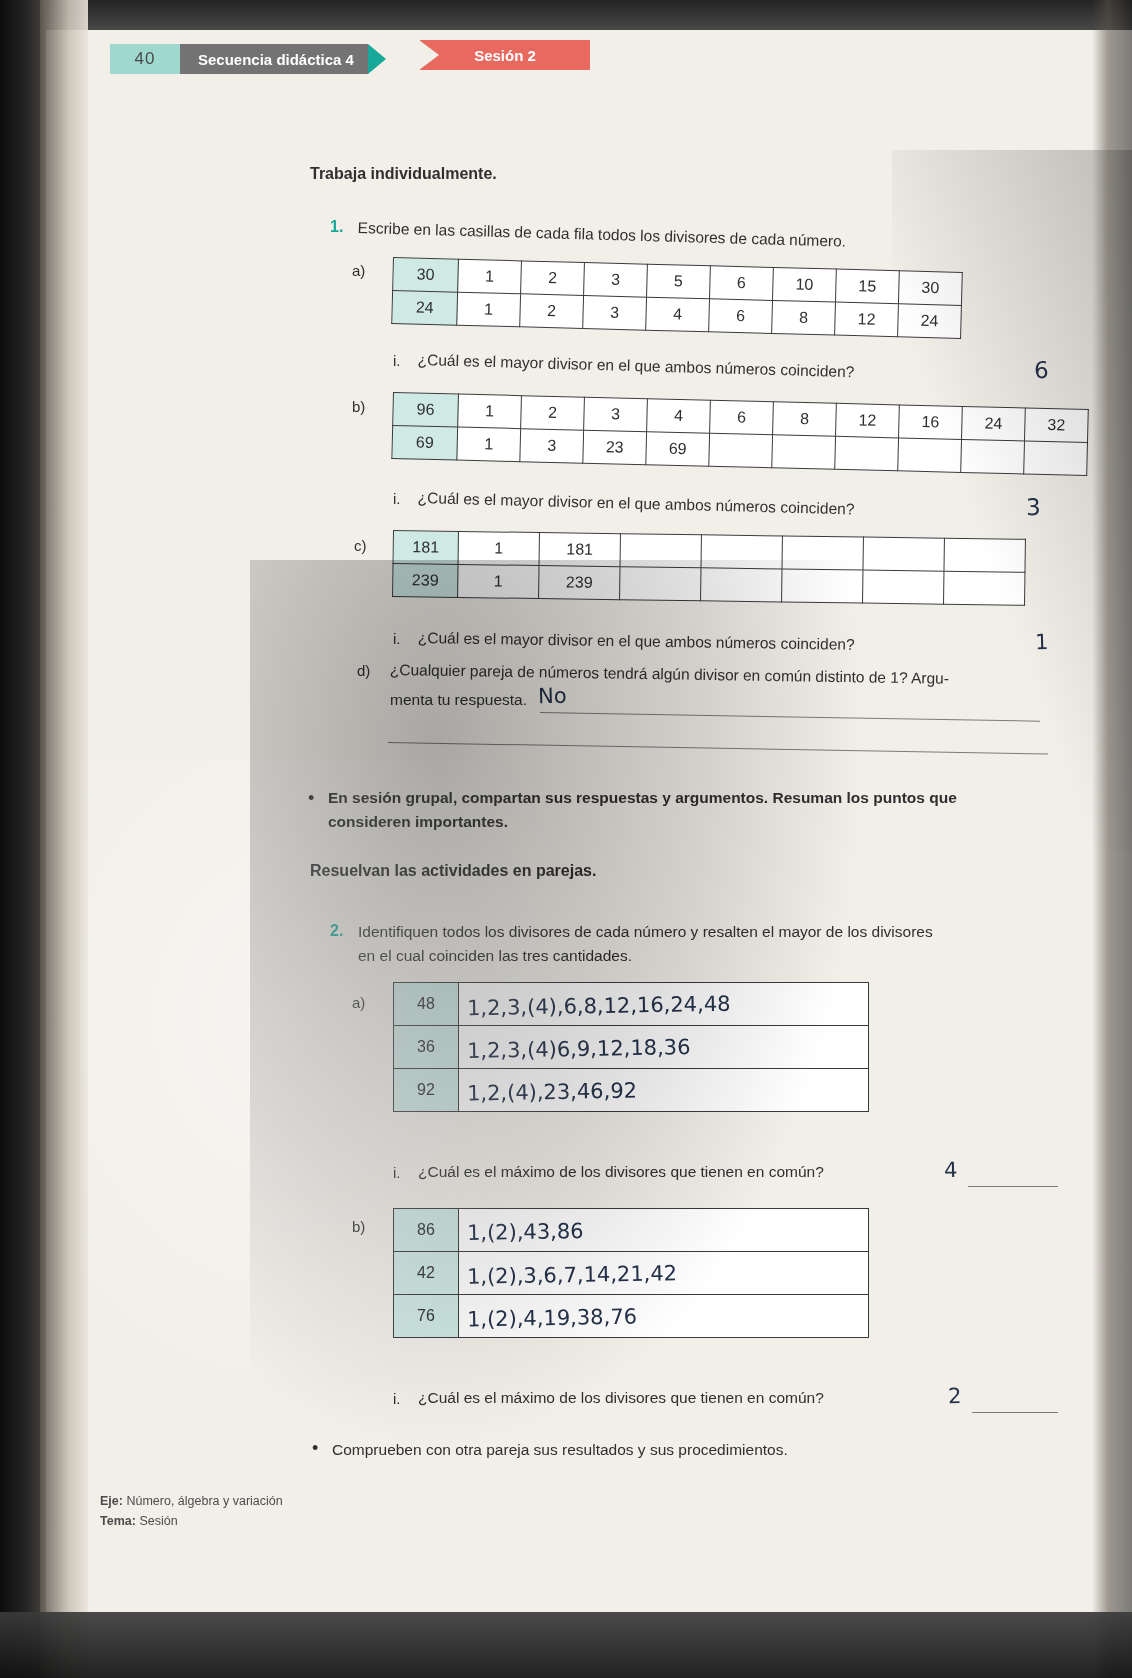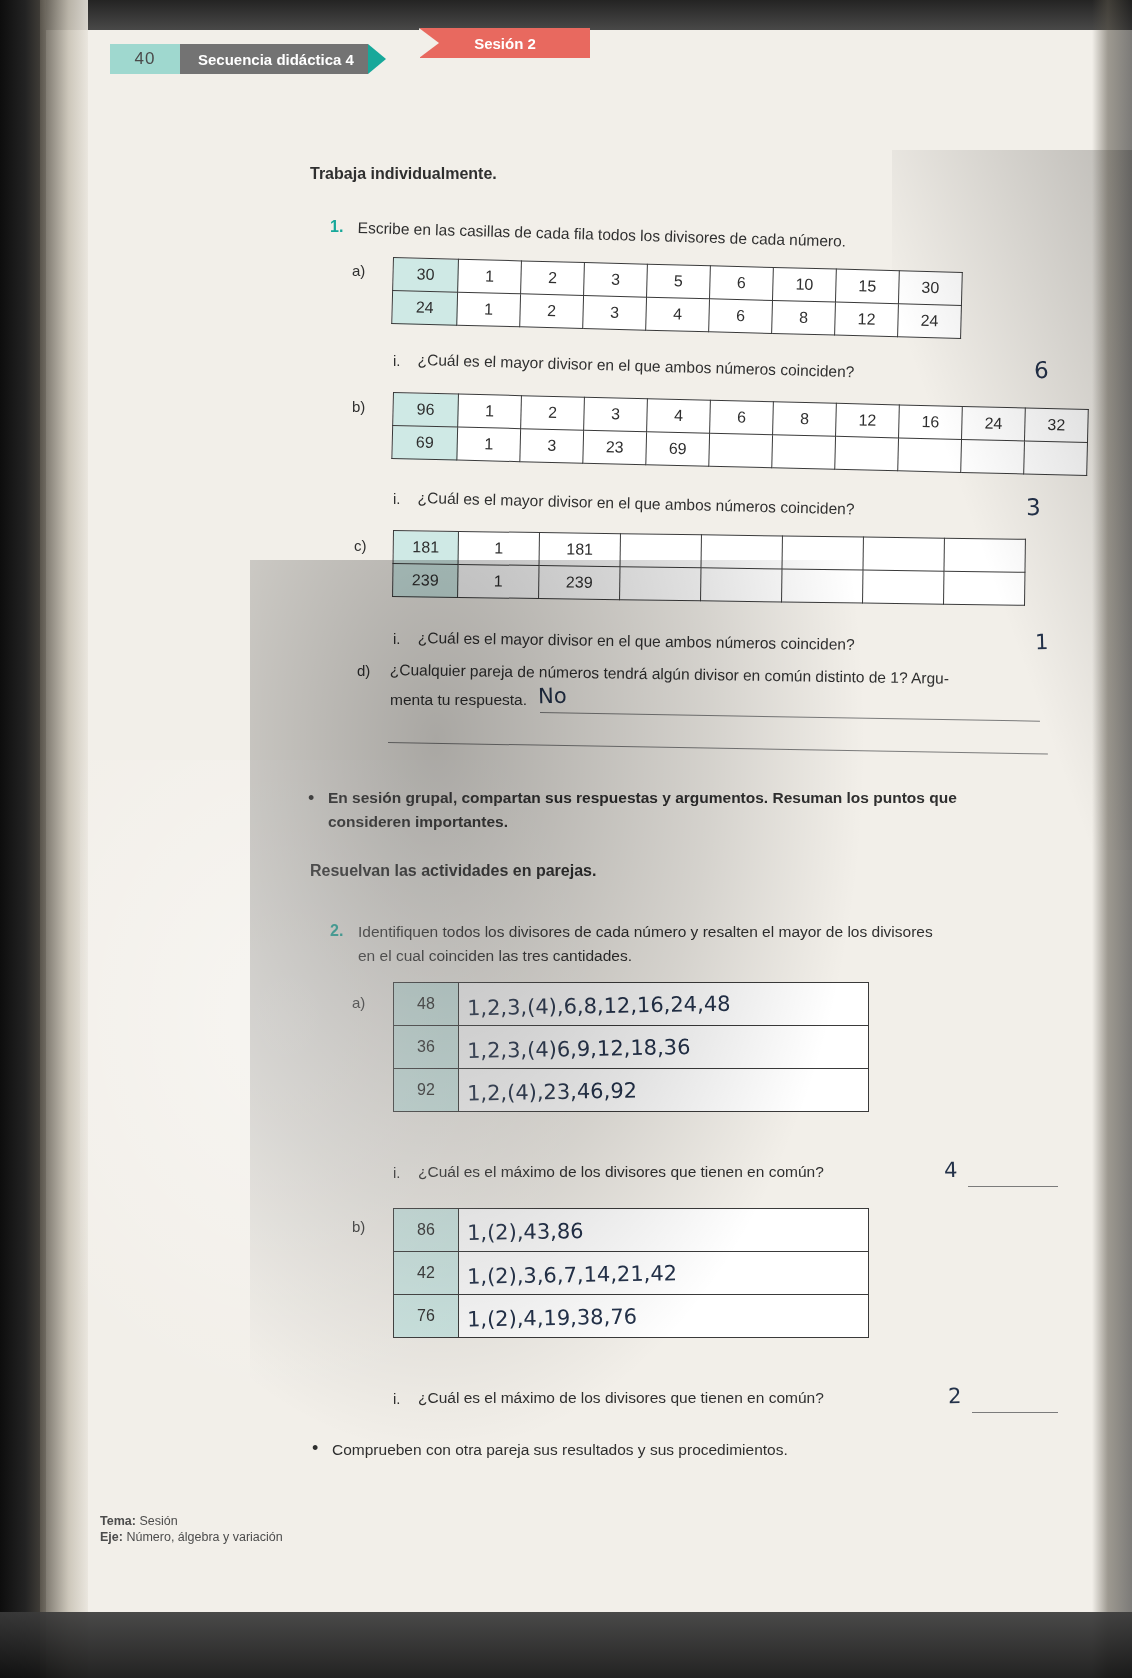--- a/index.html
+++ b/index.html
@@ -51,21 +51,21 @@
     position:absolute;left:180px;top:44px;height:30px;
     background:#737373;color:#fff;font-weight:bold;font-size:15px;
     display:flex;align-items:center;padding:0 14px 0 18px;
   }
   .chip-seq:after{
     content:"";position:absolute;right:-18px;top:0;
     border-top:15px solid transparent;border-bottom:15px solid transparent;
     border-left:18px solid #17a89a;
   }
   .chip-ses{
-    position:absolute;left:420px;top:28px;height:30px;width:170px;
+    position:absolute;left:420px;top:40px;height:30px;width:170px;
     background:#e8695f;color:#fff;font-weight:bold;font-size:15px;
     display:flex;align-items:center;justify-content:center;
   }
   .chip-ses:before{
     content:"";position:absolute;left:-1px;top:0;
     border-top:15px solid transparent;border-bottom:15px solid transparent;
     border-left:20px solid #f2efe9;
   }
 
   h1.title{
@@ -318,21 +318,21 @@
     </table>
 
   <div class="rom" style="left:393px;top:1390px;">i.</div>
   <div class="txt" style="left:418px;top:1388px;width:610px;">¿Cuál es el máximo de los divisores que tienen en común?</div>
   <div class="hw" style="left:948px;top:1384px;">2</div>
   <div class="ruleline" style="left:972px;top:1412px;width:86px;"></div>
 
   <div class="bullet" style="left:312px;top:1438px;">•</div>
   <div class="txt" style="left:332px;top:1440px;width:700px;">Comprueben con otra pareja sus resultados y sus procedimientos.</div>
 
-  <div class="footer" style="top:1494px;margin-top:36px;">
+  <div class="footer" style="top:1494px;">
     <b>Eje:</b>
     <span>Número, álgebra y variación</span>
   </div>
   <div class="footer" style="top:1514px;">
     <b>Tema:</b>
     <span>Sesión</span>
   </div>
 
   <div class="glow"></div>
   <div class="shadow-blob"></div>

